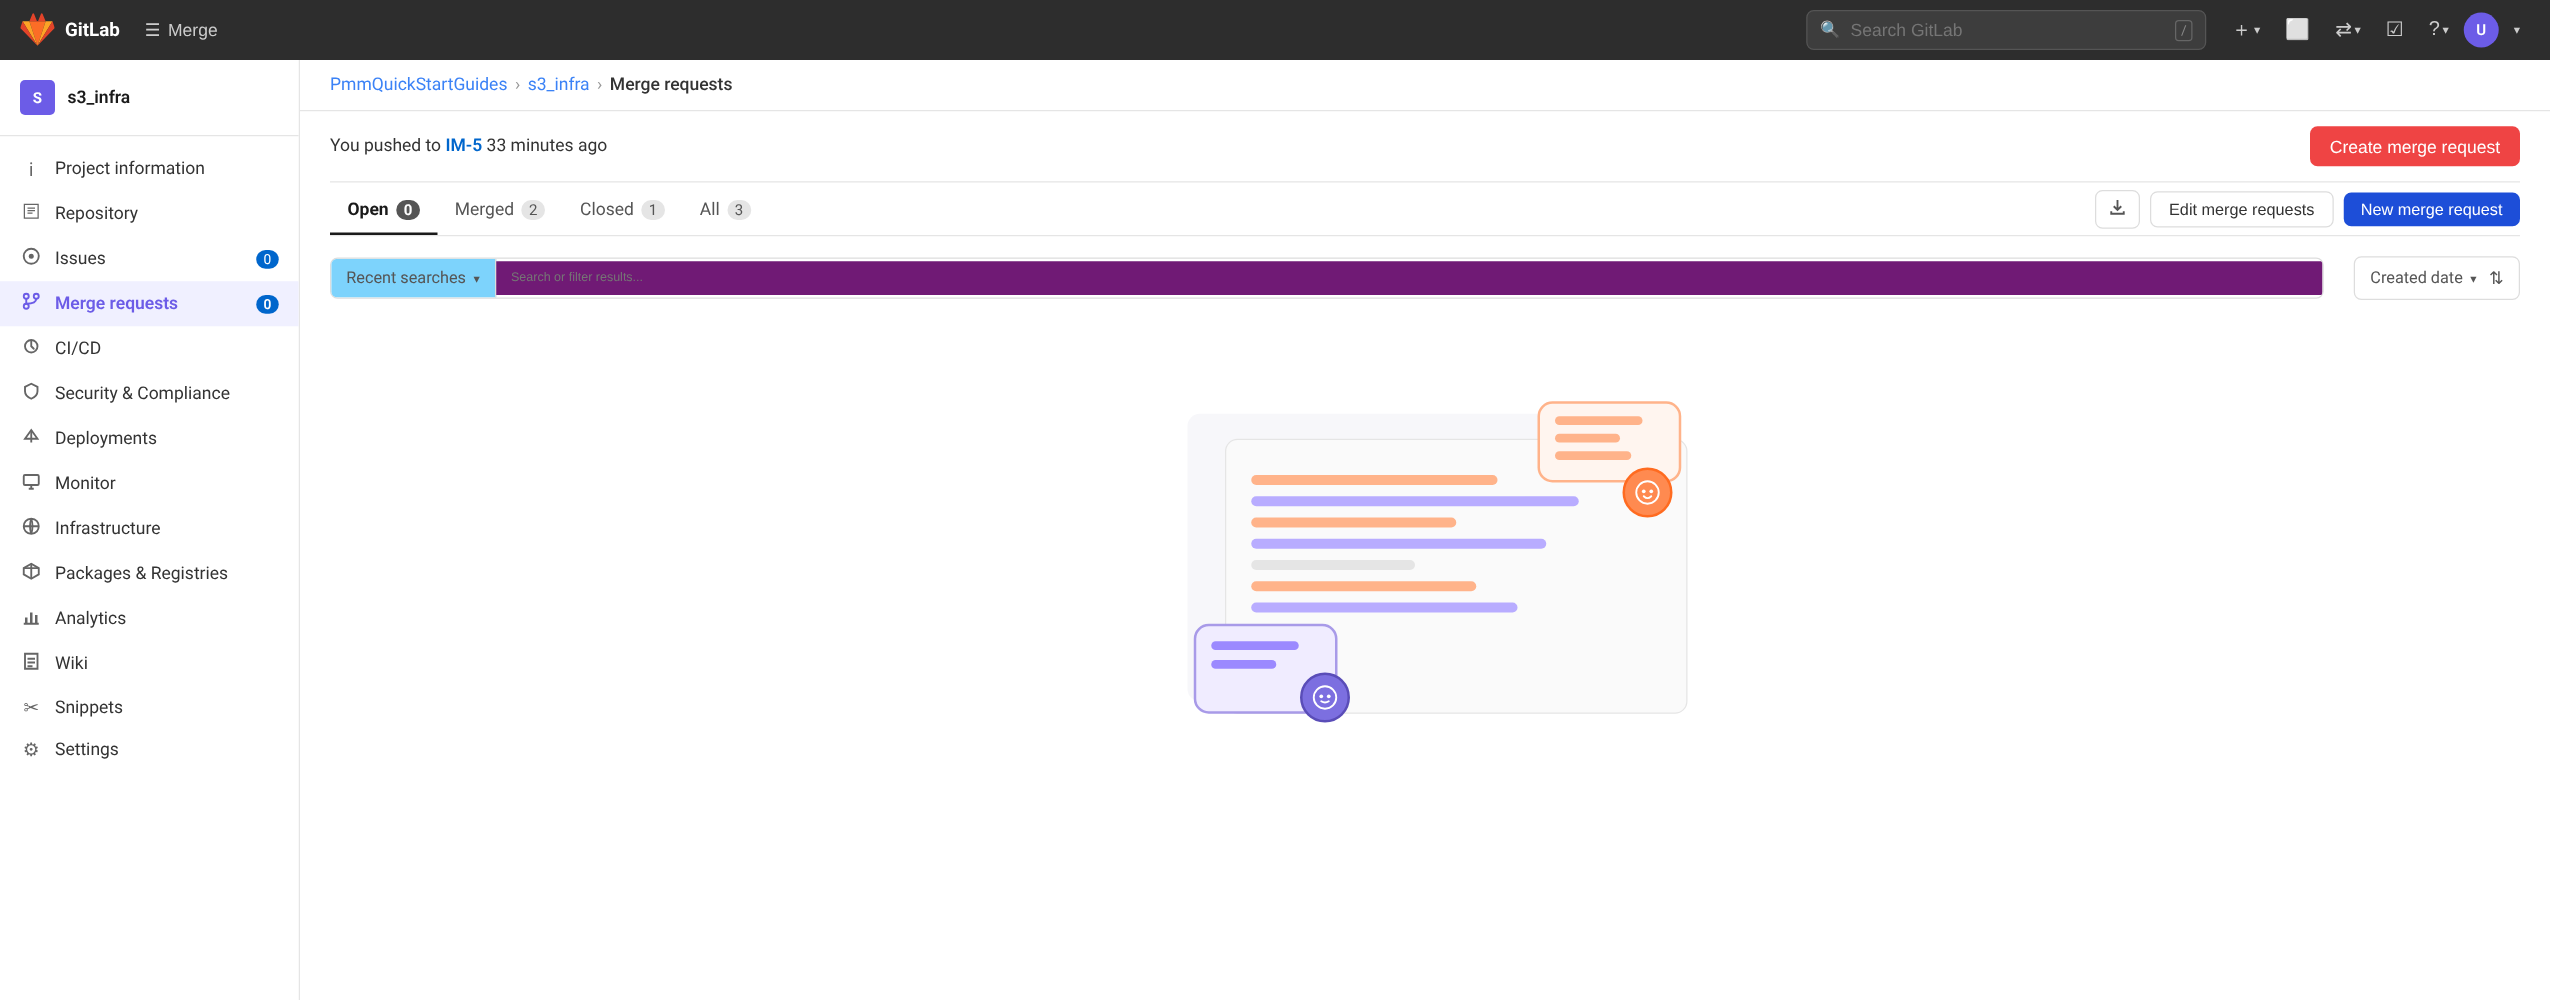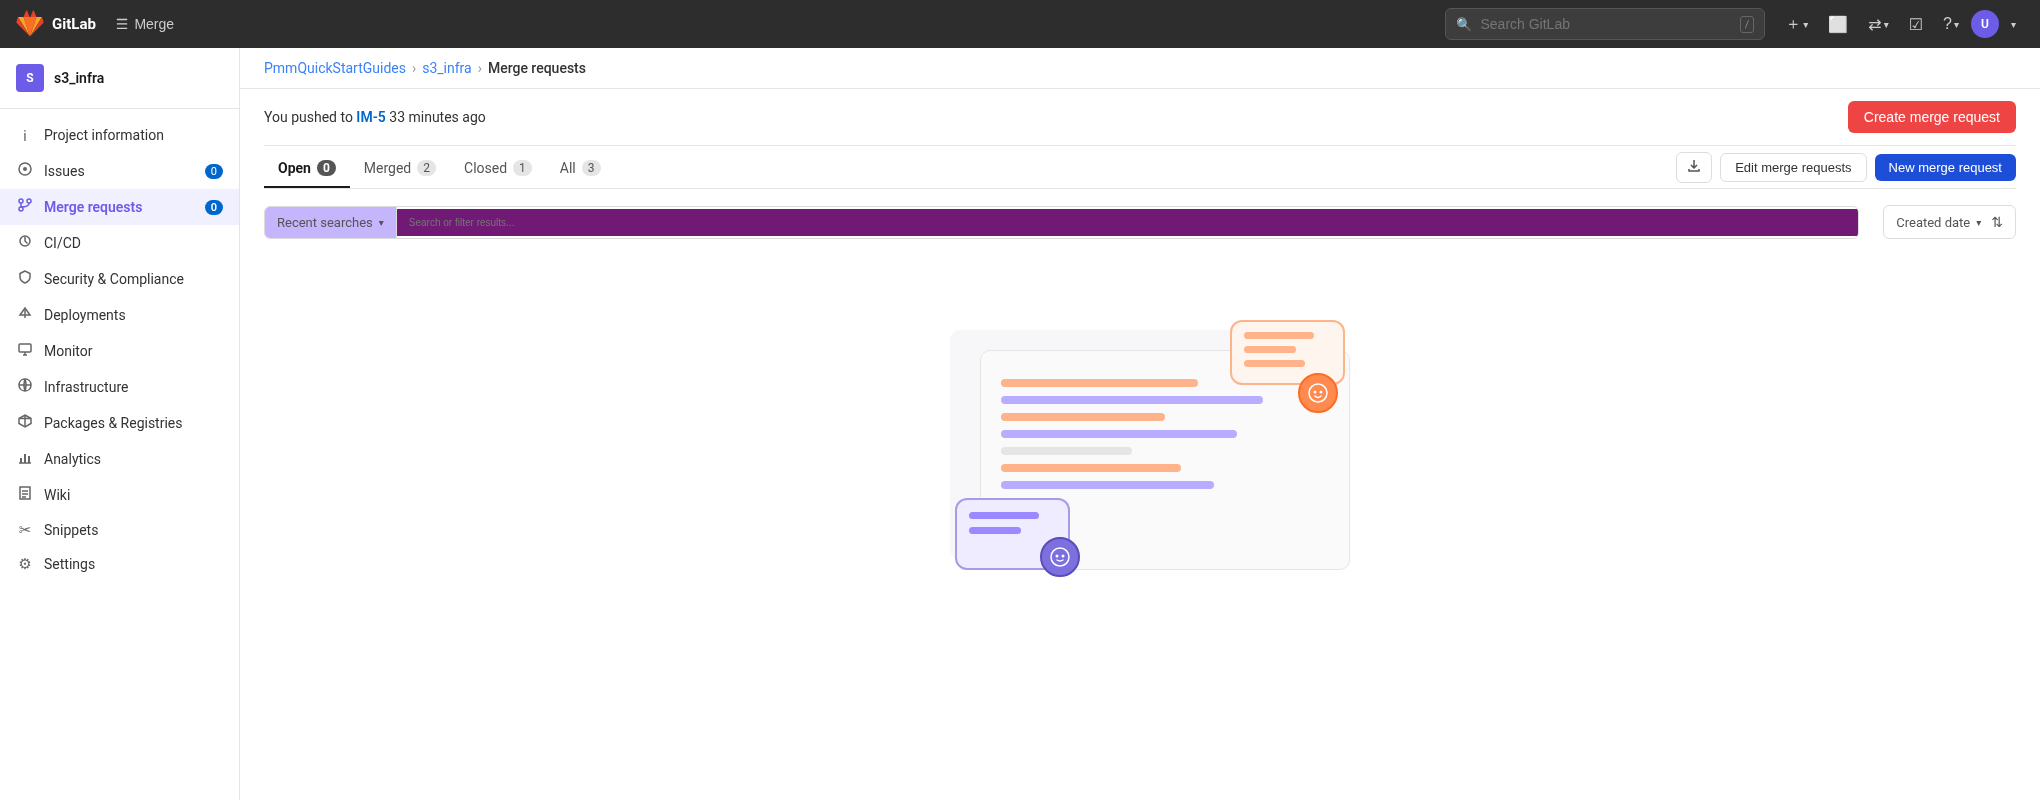--- a/index.html
+++ b/index.html
@@ -302,21 +302,21 @@
       padding: 6px 14px;
       cursor: pointer;
       font-size: 13px;
       font-weight: 500;
     }
     .filter-recent {
       display: flex;
       align-items: center;
       gap: 6px;
       padding: 8px 12px;
-      background: #c4b5fd;
+      background: #7dd3fc;
       border-right: 1px solid #ddd;
       cursor: pointer;
       font-size: 13px;
       color: #555;
       white-space: nowrap;
     }
     .filter-search {
       flex: 1;
       border: none;
       outline: none;
@@ -433,20 +433,28 @@
     </div>
     <nav class="sidebar-nav">
 
       <a class="sidebar-item">
         <span class="sidebar-icon">ℹ</span>
         <span>Project information</span>
       </a>
       <a class="sidebar-item">
         <span class="sidebar-icon">
           <svg width="16" height="16" viewBox="0 0 16 16" fill="currentColor">
+              <path d="M2 2h12v12H2V2zm1 1v10h10V3H3zm2 2h6v1H5V5zm0 2h6v1H5V7zm0 2h4v1H5V9z"></path>
+            </svg>
+        </span>
+        <span>Repository</span>
+      </a>
+      <a class="sidebar-item">
+        <span class="sidebar-icon">
+          <svg width="16" height="16" viewBox="0 0 16 16" fill="currentColor">
               <circle cx="8" cy="8" r="6" stroke="currentColor" stroke-width="1.5" fill="none"></circle>
               <circle cx="8" cy="8" r="2" fill="currentColor"></circle>
             </svg>
         </span>
         <span>Issues</span>
         <span class="sidebar-badge">0</span>
       </a>
       <a class="sidebar-item active">
         <span class="sidebar-icon">
           <svg width="16" height="16" viewBox="0 0 16 16" fill="currentColor">

